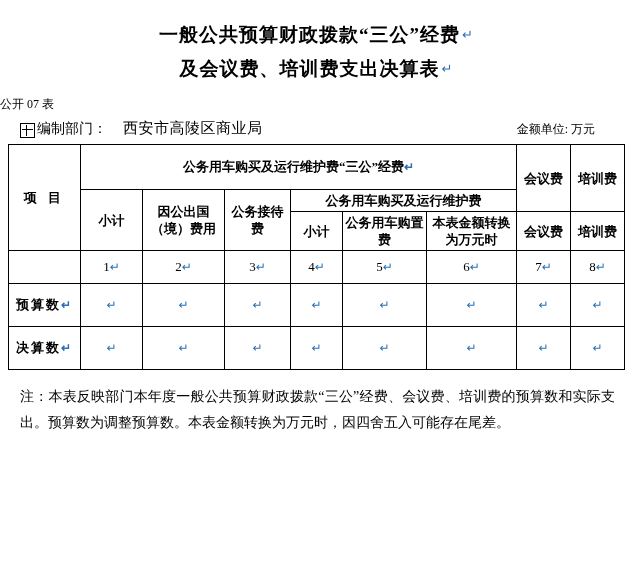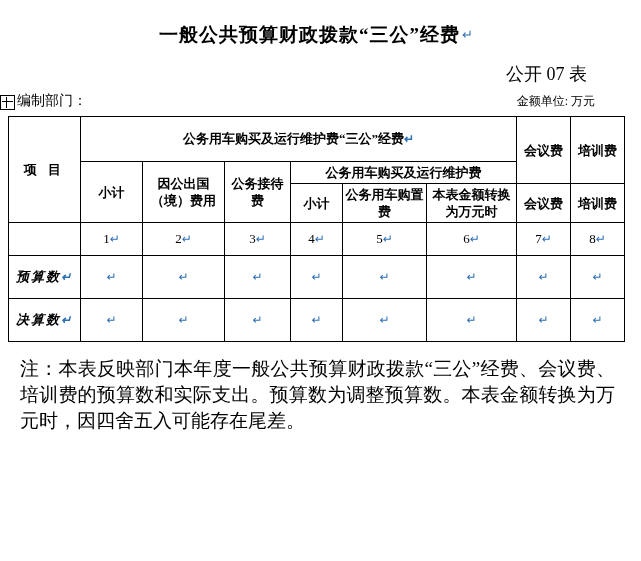--- a/index.html
+++ b/index.html
@@ -36,33 +36,33 @@
   .pilcrow {
     font-weight: normal;
     font-size: 13px;
     color: #2c6fb5;
     vertical-align: 2px;
     margin-left: 2px;
   }
 
   
   .open-no {
-    text-align: right;
-    font-size: 18px;
+    text-align: left;
+    font-size: 12px;
     padding-right: 46px;
     margin-top: 10px;
     white-space: nowrap;
   }
 
   
   .meta-row {
     display: flex;
     align-items: flex-end;
     margin-top: 6px;
-    padding-left: 0;
+    padding-left: 20px;
     padding-right: 38px;
     font-size: 14px;
     white-space: nowrap;
   }
   .meta-anchor {
     display: inline-block;
     width: 13px;
     height: 13px;
     border: 1px solid #000;
     position: relative;
@@ -122,51 +122,54 @@
     height: 28px;
     font-size: 14px;
   }
   .data-row td {
     height: 38px;
   }
   .row-label {
     font-size: 14.5px;
     font-weight: bold;
     letter-spacing: 2px;
-    font-style: italic;
   }
   .mark {
     color: #2c6fb5;
     font-size: 12px;
   }
 
   
   .note {
     margin: 14px 18px 5px 20px;
-    font-size: 19px;
+    font-size: 14px;
     line-height: 26px;
     text-align: justify;
   }
 </style>
 </head>
 <body>
 
 <div class="page">
 
   <div class="title-block">
     <div class="title-line">
       <span>一般公共预算财政拨款“三公”经费</span><span class="pilcrow">↵</span>
     </div>
+    <div class="title-line">
+      <span>及会议费、培训费支出决算表</span><span class="pilcrow">↵</span>
+    </div>
   </div>
 
   <div class="open-no">公开 07 表</div>
 
   <div class="meta-row">
     <span class="meta-anchor"></span>
     <span class="meta-label">编制部门：</span>
+    <span class="meta-dept">西安市高陵区商业局</span>
     <span class="meta-spacer"></span>
     <span class="meta-unit">金额单位: 万元</span>
   </div>
 
   <table class="budget">
     <colgroup>
       <col style="width:72px">
       <col style="width:62px">
       <col style="width:82px">
       <col style="width:66px">

